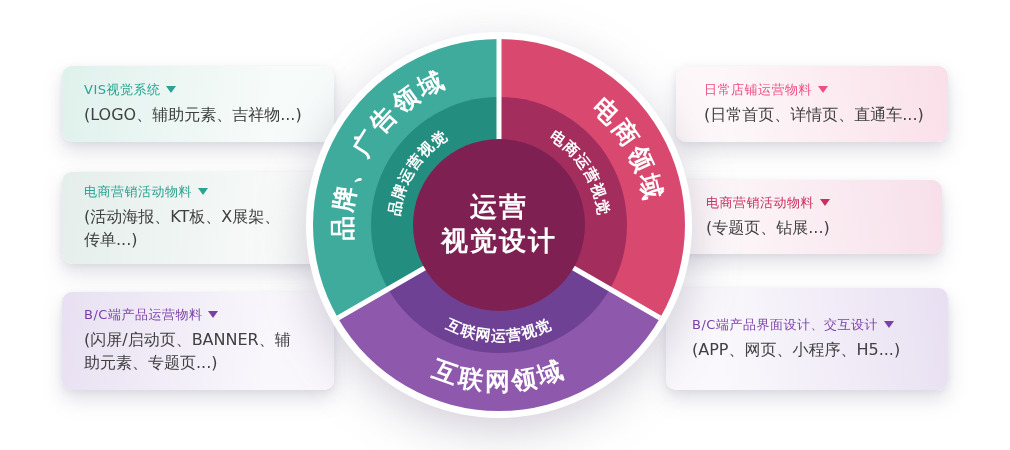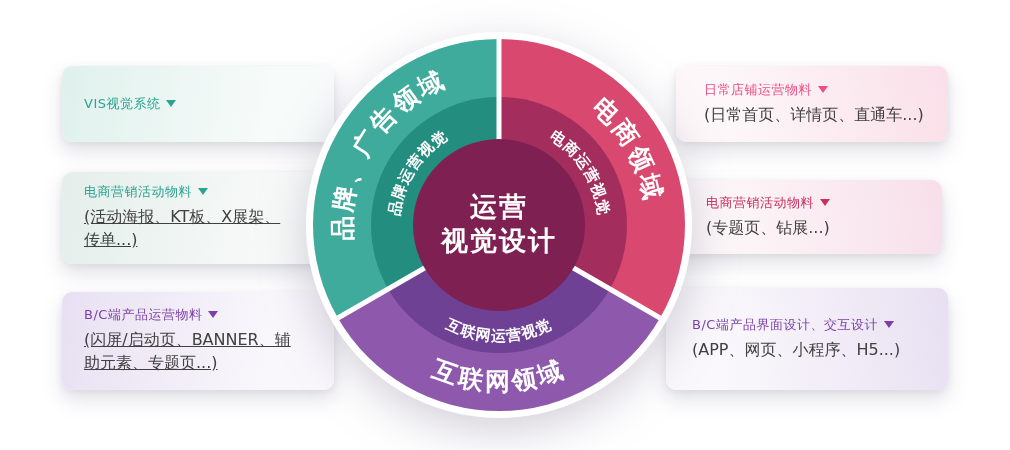--- a/index.html
+++ b/index.html
@@ -24,37 +24,38 @@
   .accent-teal{color:#2BA390;}
   .accent-pink{color:#EF4E86;}
   .accent-pink-dark{color:#C9305F;}
   .accent-purple{color:#7B3FA8;}
   .bg-teal-1{background:linear-gradient(100deg,#dff1ec 0%,#f7fbfa 75%);}
   .bg-teal-2{background:linear-gradient(100deg,#e4eeea 0%,#f8faf9 75%);}
   .bg-purple-l{background:linear-gradient(100deg,#e8e0f2 0%,#f9f7fc 75%);}
   .bg-pink-1{background:linear-gradient(260deg,#fadfe9 0%,#fdf7f9 80%);}
   .bg-pink-2{background:linear-gradient(260deg,#f7dfe9 0%,#fdf8fa 80%);}
   .bg-purple-r{background:linear-gradient(260deg,#e8e0f2 0%,#faf8fc 80%);}
-  .w212{max-width:212px;text-decoration:underline;}
+  .w212{max-width:212px;}
   
   svg.donut{position:absolute;left:289px;top:15px;z-index:2;
     filter:drop-shadow(0 14px 24px rgba(110,100,130,.30));}
   svg.donut text{font-family:"DejaVu Sans","Liberation Sans",sans-serif;font-weight:bold;fill:#ffffff;}
   .arc-text{text-anchor:middle;}
   .big-arc{font-size:25px;letter-spacing:3px;}
   .small-arc{font-size:15px;letter-spacing:1px;}
   .center-line{font-size:27px;letter-spacing:2px;text-anchor:middle;}
 </style>
 </head>
 <body>
 
 <div class="stage">
 
   <div class="card bg-teal-1" style="left:62px;top:66px;width:272px;height:76px;">
     <div class="card-title accent-teal"><span>VIS视觉系统</span><span class="tri"></span></div>
+    <div class="card-sub">(LOGO、辅助元素、吉祥物...)</div>
   </div>
 
   <div class="card bg-teal-2" style="left:62px;top:172px;width:286px;height:92px;">
     <div class="card-title accent-teal"><span>电商营销活动物料</span><span class="tri"></span></div>
     <div class="card-sub w212">(活动海报、KT板、X展架、传单...)</div>
   </div>
 
   <div class="card bg-purple-l" style="left:62px;top:292px;width:272px;height:98px;">
     <div class="card-title accent-purple"><span>B/C端产品运营物料</span><span class="tri"></span></div>
     <div class="card-sub w212">(闪屏/启动页、BANNER、辅助元素、专题页...)</div>

